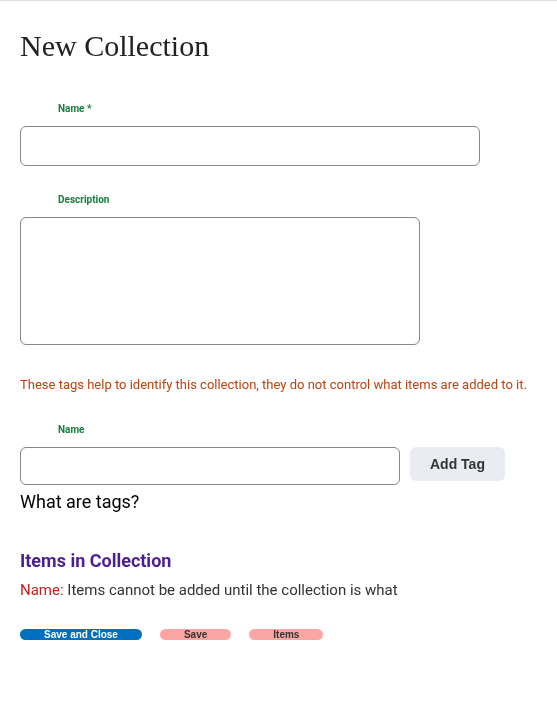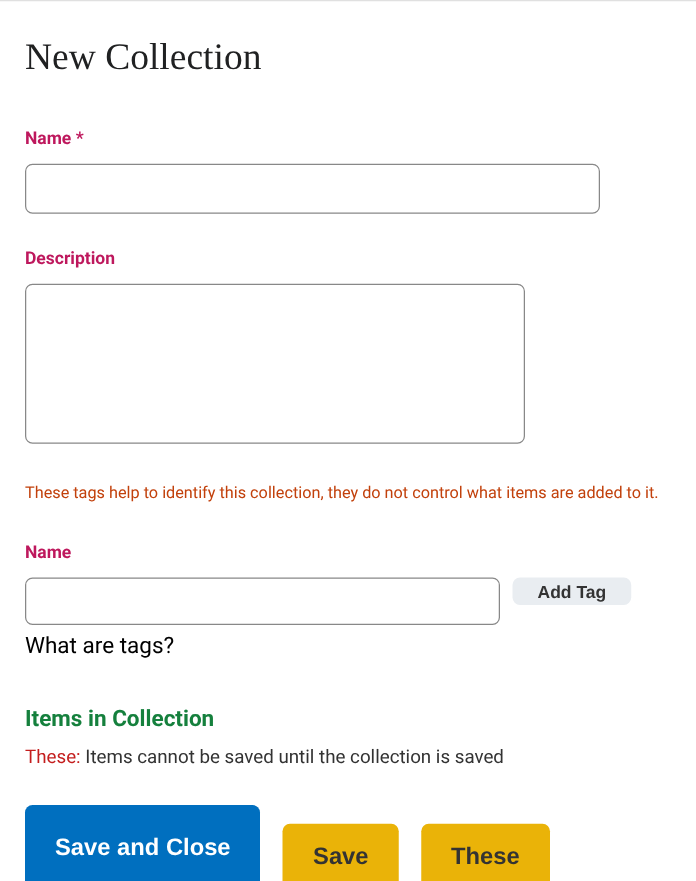--- a/index.html
+++ b/index.html
@@ -21,24 +21,25 @@
       margin-bottom: 40px;
       margin-top: 8px;
       color: #202122;
       font-family: Liberation Serif, serif;
     }
     .field-group {
       margin-bottom: 28px;
     }
     .field-label {
       display: block;
-      font-size: 14px;
+      font-size: 10px;
       font-weight: 700;
       margin-bottom: 12px;
-      color: #be185d;
+      color: #15803d;
+      margin-left: 38px;
     }
     .text-input {
       width: 460px;
       height: 40px;
       border: 1px solid #888;
       border-radius: 6px;
       padding: 8px 12px;
       font-size: 14px;
       background: #fff;
     }
@@ -73,68 +74,67 @@
     }
     .add-tag-btn {
       background: #e9edf1;
       border: none;
       border-radius: 6px;
       padding: 0 20px;
       font-size: 14px;
       font-weight: 600;
       color: #333;
       cursor: pointer;
-      height: 22px;
+      height: 34px;
     }
     .link {
       display: inline-block;
       font-size: 18px;
       color: #000000;
       text-decoration: none;
       margin-top: 6px;
       cursor: pointer;
     }
     .section-heading {
       font-size: 18px;
       font-weight: 700;
       margin-top: 38px;
       margin-bottom: 10px;
-      color: #15803d;
+      color: #4c1d95;
     }
     .note-line {
       font-size: 15px;
       margin-bottom: 30px;
     }
     .note-prefix {
       color: #c41e1e;
     }
     .note-body {
       color: #333;
     }
     .button-row {
       display: flex;
       gap: 18px;
       margin-top: 10px;
     }
     .btn {
       border: none;
       border-radius: 6px;
-      padding: 16px 24px;
-      font-size: 19px;
+      padding: 0 24px;
+      font-size: 10px;
       font-weight: 600;
       cursor: pointer;
     }
     .btn-primary {
       background: #006fbf;
       color: #fff;
     }
     .btn-secondary {
-      background: #eab308;
+      background: #fca5a5;
       color: #333;
-      margin-top: 15px;
     }
   </style>
 </head>
 <body>
 
 <h1 class="page-title">New Collection</h1>
 
 <div class="field-group">
   <label class="field-label">Name *</label>
   <input type="text" class="text-input" value="" style="">
@@ -152,20 +152,20 @@
   <div class="tags-row">
     <input type="text" class="tags-input" value="" style="">
     <button class="add-tag-btn">Add Tag</button>
   </div>
   <a class="link">What are tags?</a>
 </div>
 
 <h2 class="section-heading">Items in Collection</h2>
 
 <p class="note-line">
-  <span class="note-prefix">These:</span><span class="note-body"> Items cannot be saved until the collection is saved</span>
+  <span class="note-prefix">Name:</span><span class="note-body"> Items cannot be added until the collection is what</span>
 </p>
 
 <div class="button-row">
   <button class="btn btn-primary">Save and Close</button>
   <button class="btn btn-secondary">Save</button>
-  <button class="btn btn-secondary">These</button>
+  <button class="btn btn-secondary">Items</button>
 </div>
 
 </body></html>

